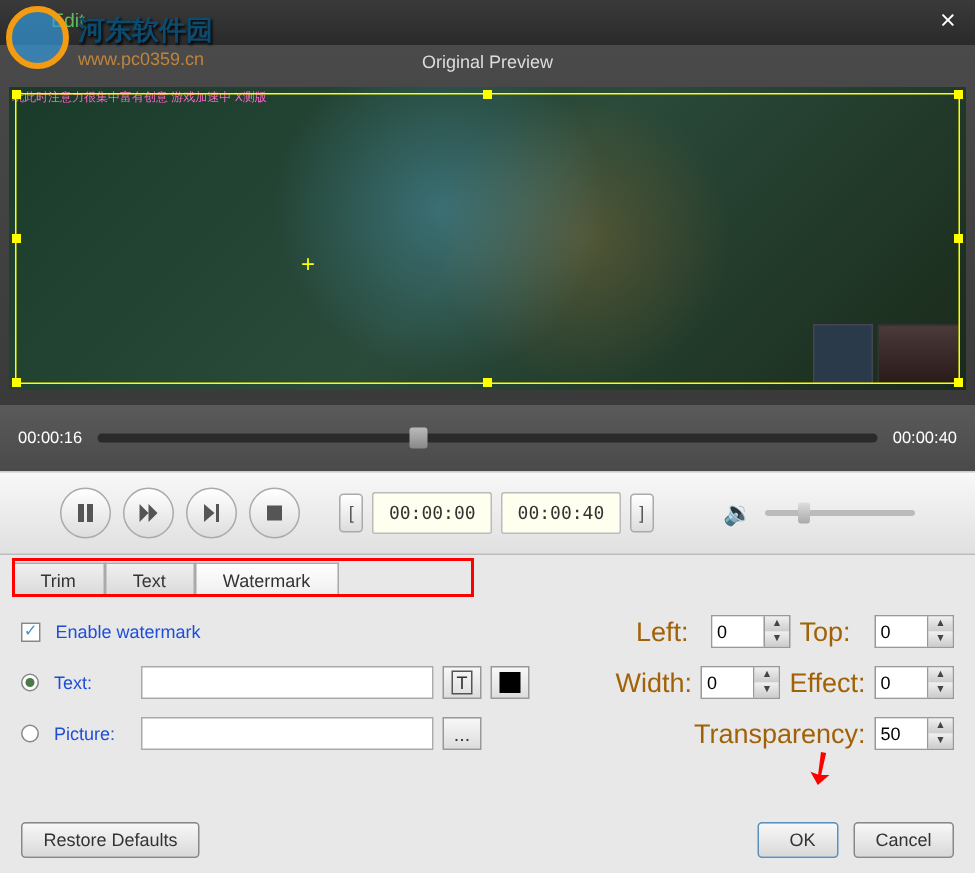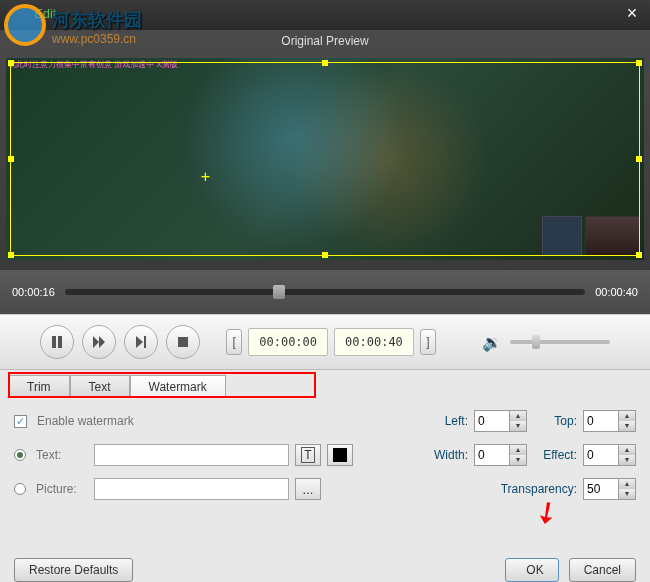--- a/index.html
+++ b/index.html
@@ -38,30 +38,30 @@
 .tabs-row{height:28px;display:flex;align-items:flex-end;padding:4px 8px 0;background:#e8e8e8;position:relative}
 .red-box{position:absolute;left:8px;top:2px;width:308px;height:26px;border:2px solid #ff0000;pointer-events:none}
 .tab{padding:4px 18px;background:linear-gradient(#f0f0f0,#d8d8d8);border:1px solid #aaa;border-bottom:none;margin-right:0;cursor:pointer;font-size:12px;color:#333}
 .tab.active{background:linear-gradient(#fff,#eee)}
 .tab-content{padding:12px 14px;background:#e8e8e8}
 .row{display:flex;align-items:center;margin-bottom:12px;gap:6px}
 .checkbox{width:13px;height:13px;border:1px solid #888;background:#fff;display:flex;align-items:center;justify-content:center;margin-right:4px}
 .check{color:#4a90d0;font-size:11px;line-height:1}
 .radio{width:12px;height:12px;border:1px solid #888;border-radius:50%;background:#fff;margin-right:4px;display:flex;align-items:center;justify-content:center}
 .radio-dot{width:6px;height:6px;background:#4a7a4a;border-radius:50%}
-.label{font-size:12px;color:#737373;min-width:52px}
+.label{font-size:12px;color:#1d4ed8;min-width:52px}
 .text-input{flex:0 0 195px;height:22px;background:#fff;border:1px solid #aaa;padding:0 4px}
 .small-btn{width:26px;height:22px;background:linear-gradient(#f8f8f8,#ddd);border:1px solid #999;display:flex;align-items:center;justify-content:center;cursor:pointer;font-size:13px;color:#333}
-.field-label{font-size:12px;color:#0c4a6e;text-align:right;min-width:44px}
+.field-label{font-size:18px;color:#a16207;min-width:44px}
 .spinner{display:inline-flex;border:1px solid #999}
 .spinner input{width:34px;height:20px;border:none;background:#fff;padding:0 3px;font-size:12px}
 .spin-btns{display:flex;flex-direction:column;border-left:1px solid #999}
 .spin-btn{width:16px;height:10px;background:linear-gradient(#f0f0f0,#ccc);font-size:7px;text-align:center;line-height:10px;cursor:pointer;color:#444}
 .spacer2{flex:1}
-.bottom-bar{position:absolute;bottom:0;left:14px;right:14px;display:flex;align-items:center}
+.bottom-bar{position:absolute;bottom:10px;left:14px;right:14px;display:flex;align-items:center}
 .btn{padding:4px 14px;background:linear-gradient(#f8f8f8,#d8d8d8);border:1px solid #888;border-radius:3px;cursor:pointer;font-size:12px;color:#333}
 .btn.primary{border:1px solid #5a8fc0}
 .watermark-logo{position:absolute;top:0;left:0;width:180px;height:50px;pointer-events:none;z-index:10}
 .logo-circle{position:absolute;top:4px;left:4px;width:42px;height:42px;border:4px solid #f39c12;border-radius:50%;background:rgba(52,152,219,.7)}
 .logo-text{position:absolute;top:8px;left:52px;font-size:18px;color:#0c4a6e;font-weight:bold;text-shadow:1px 1px 2px #000}
 .logo-url{position:absolute;top:32px;left:52px;font-size:12px;color:#c0843a}
 .arrow{position:absolute;right:90px;bottom:52px;color:#ff0000;font-size:30px;transform:rotate(55deg);pointer-events:none}
 </style>
 </head>
 <body>

